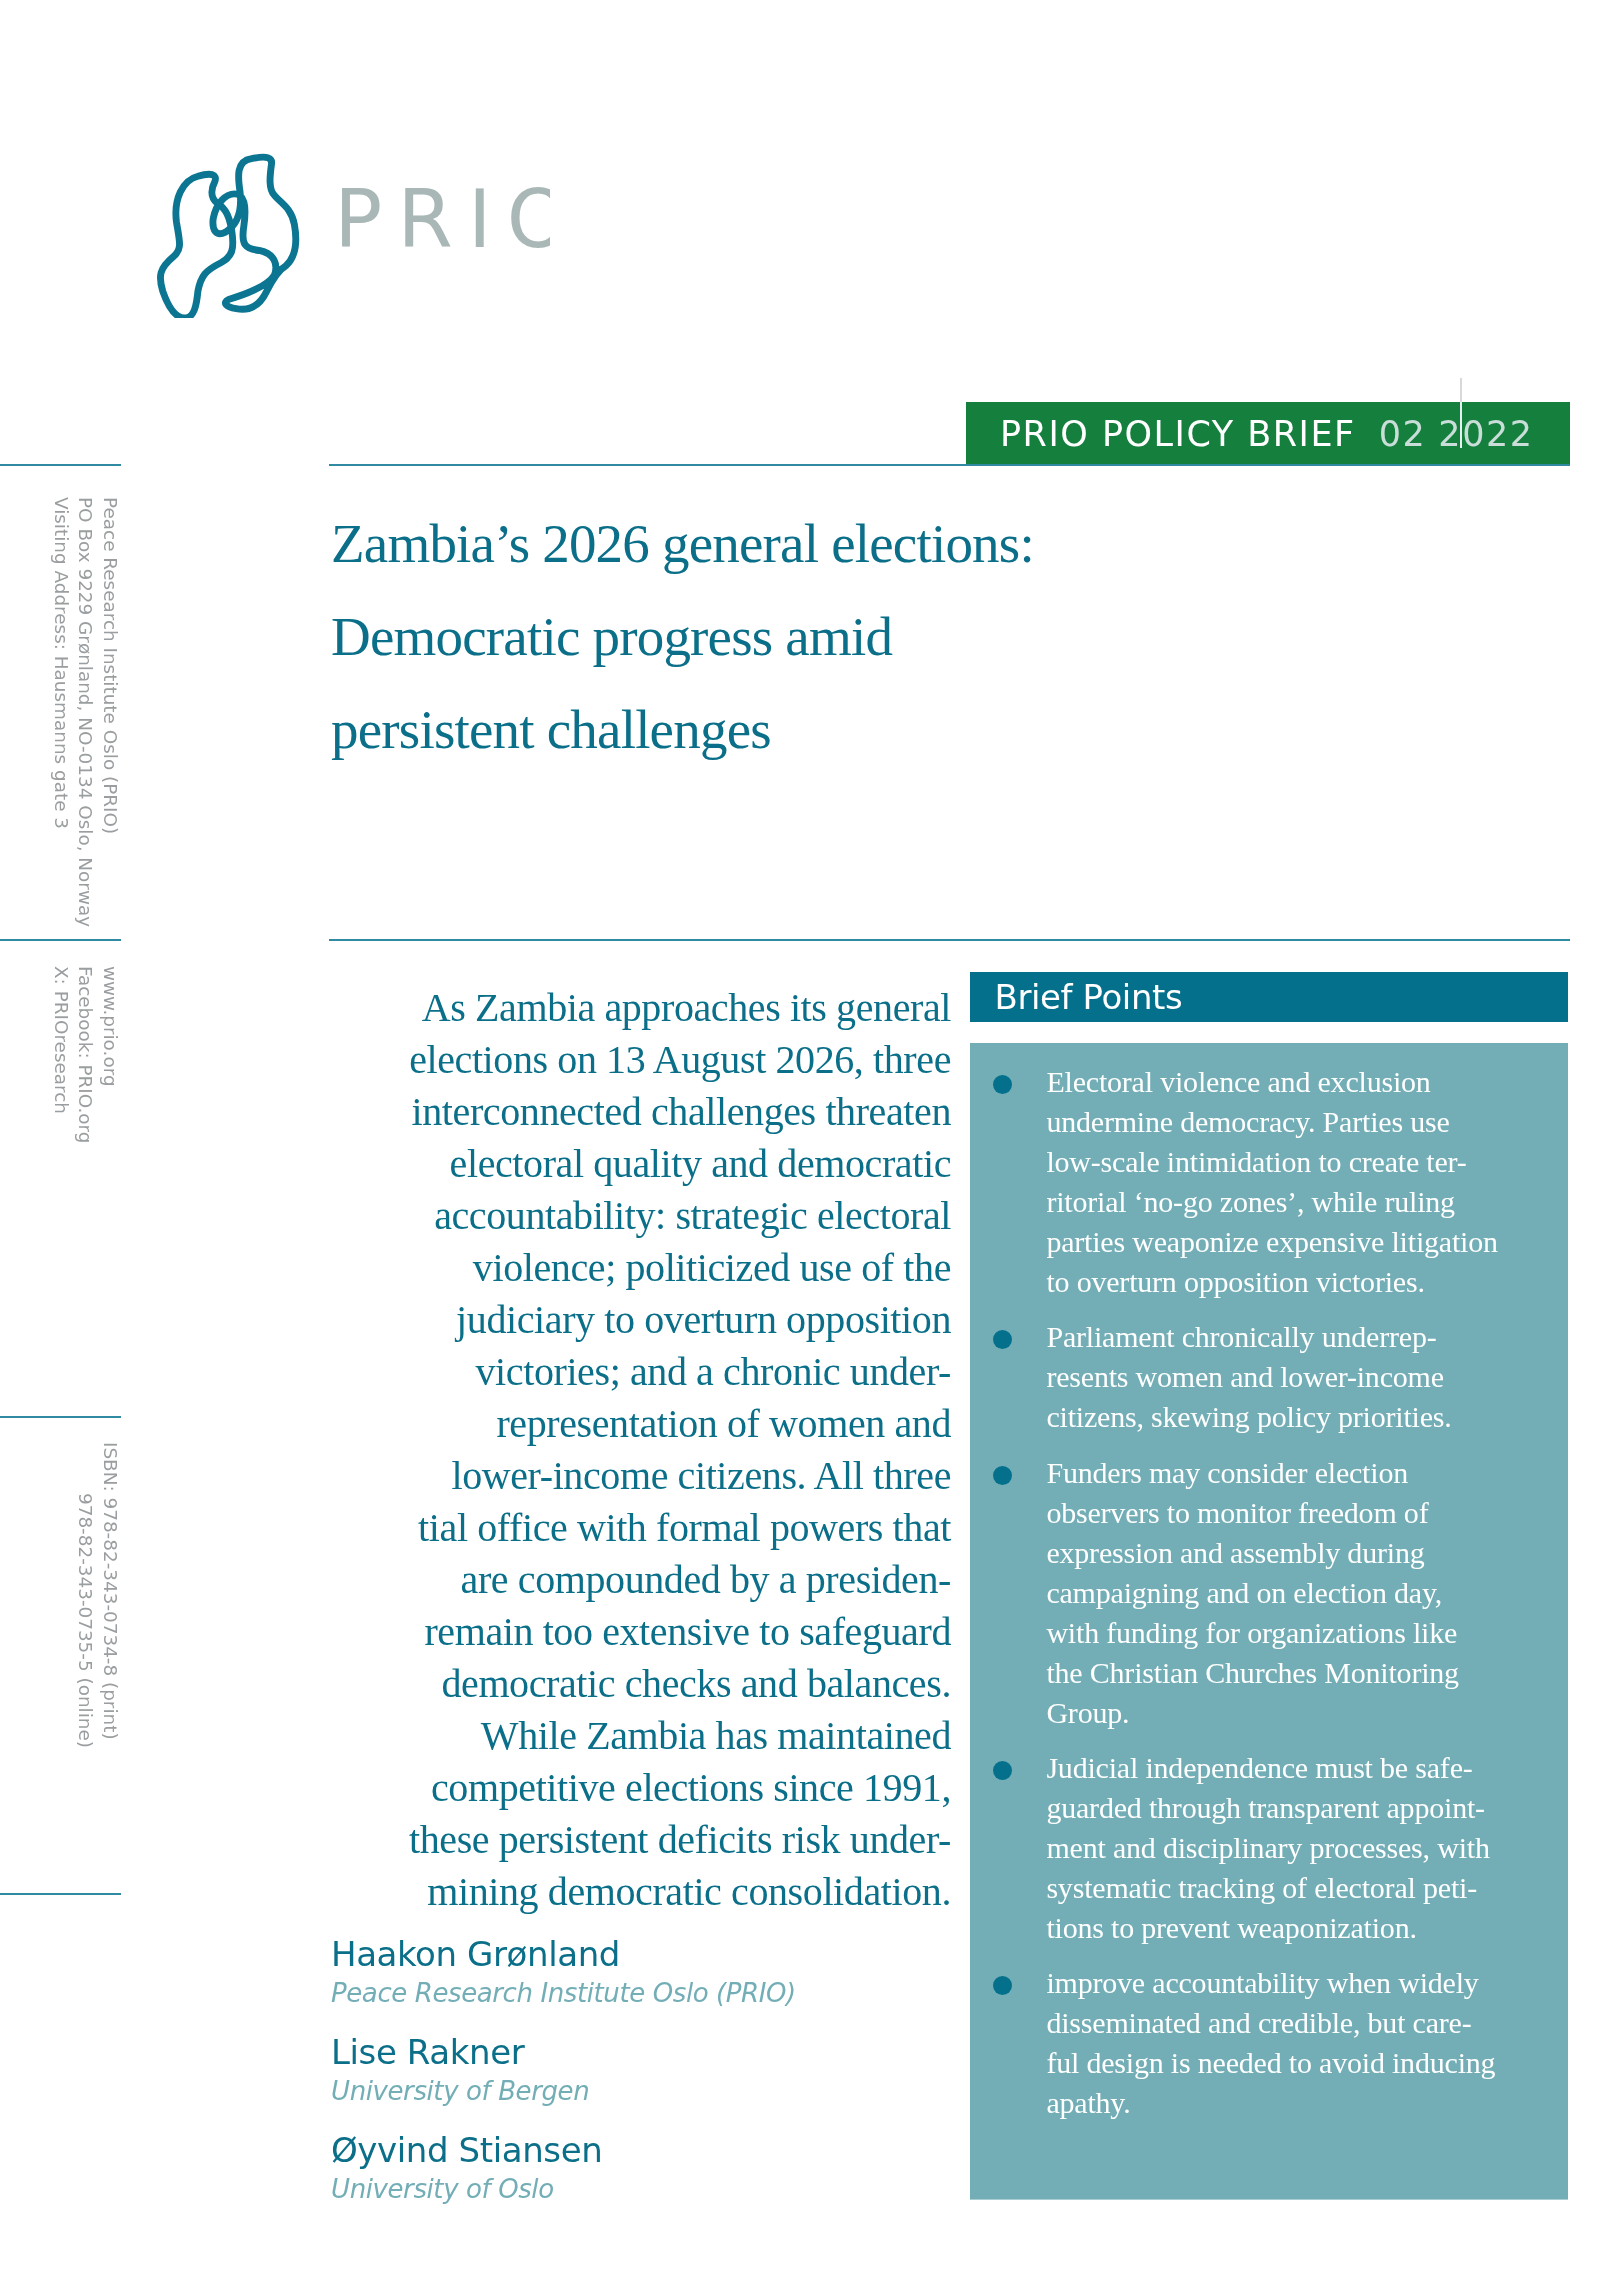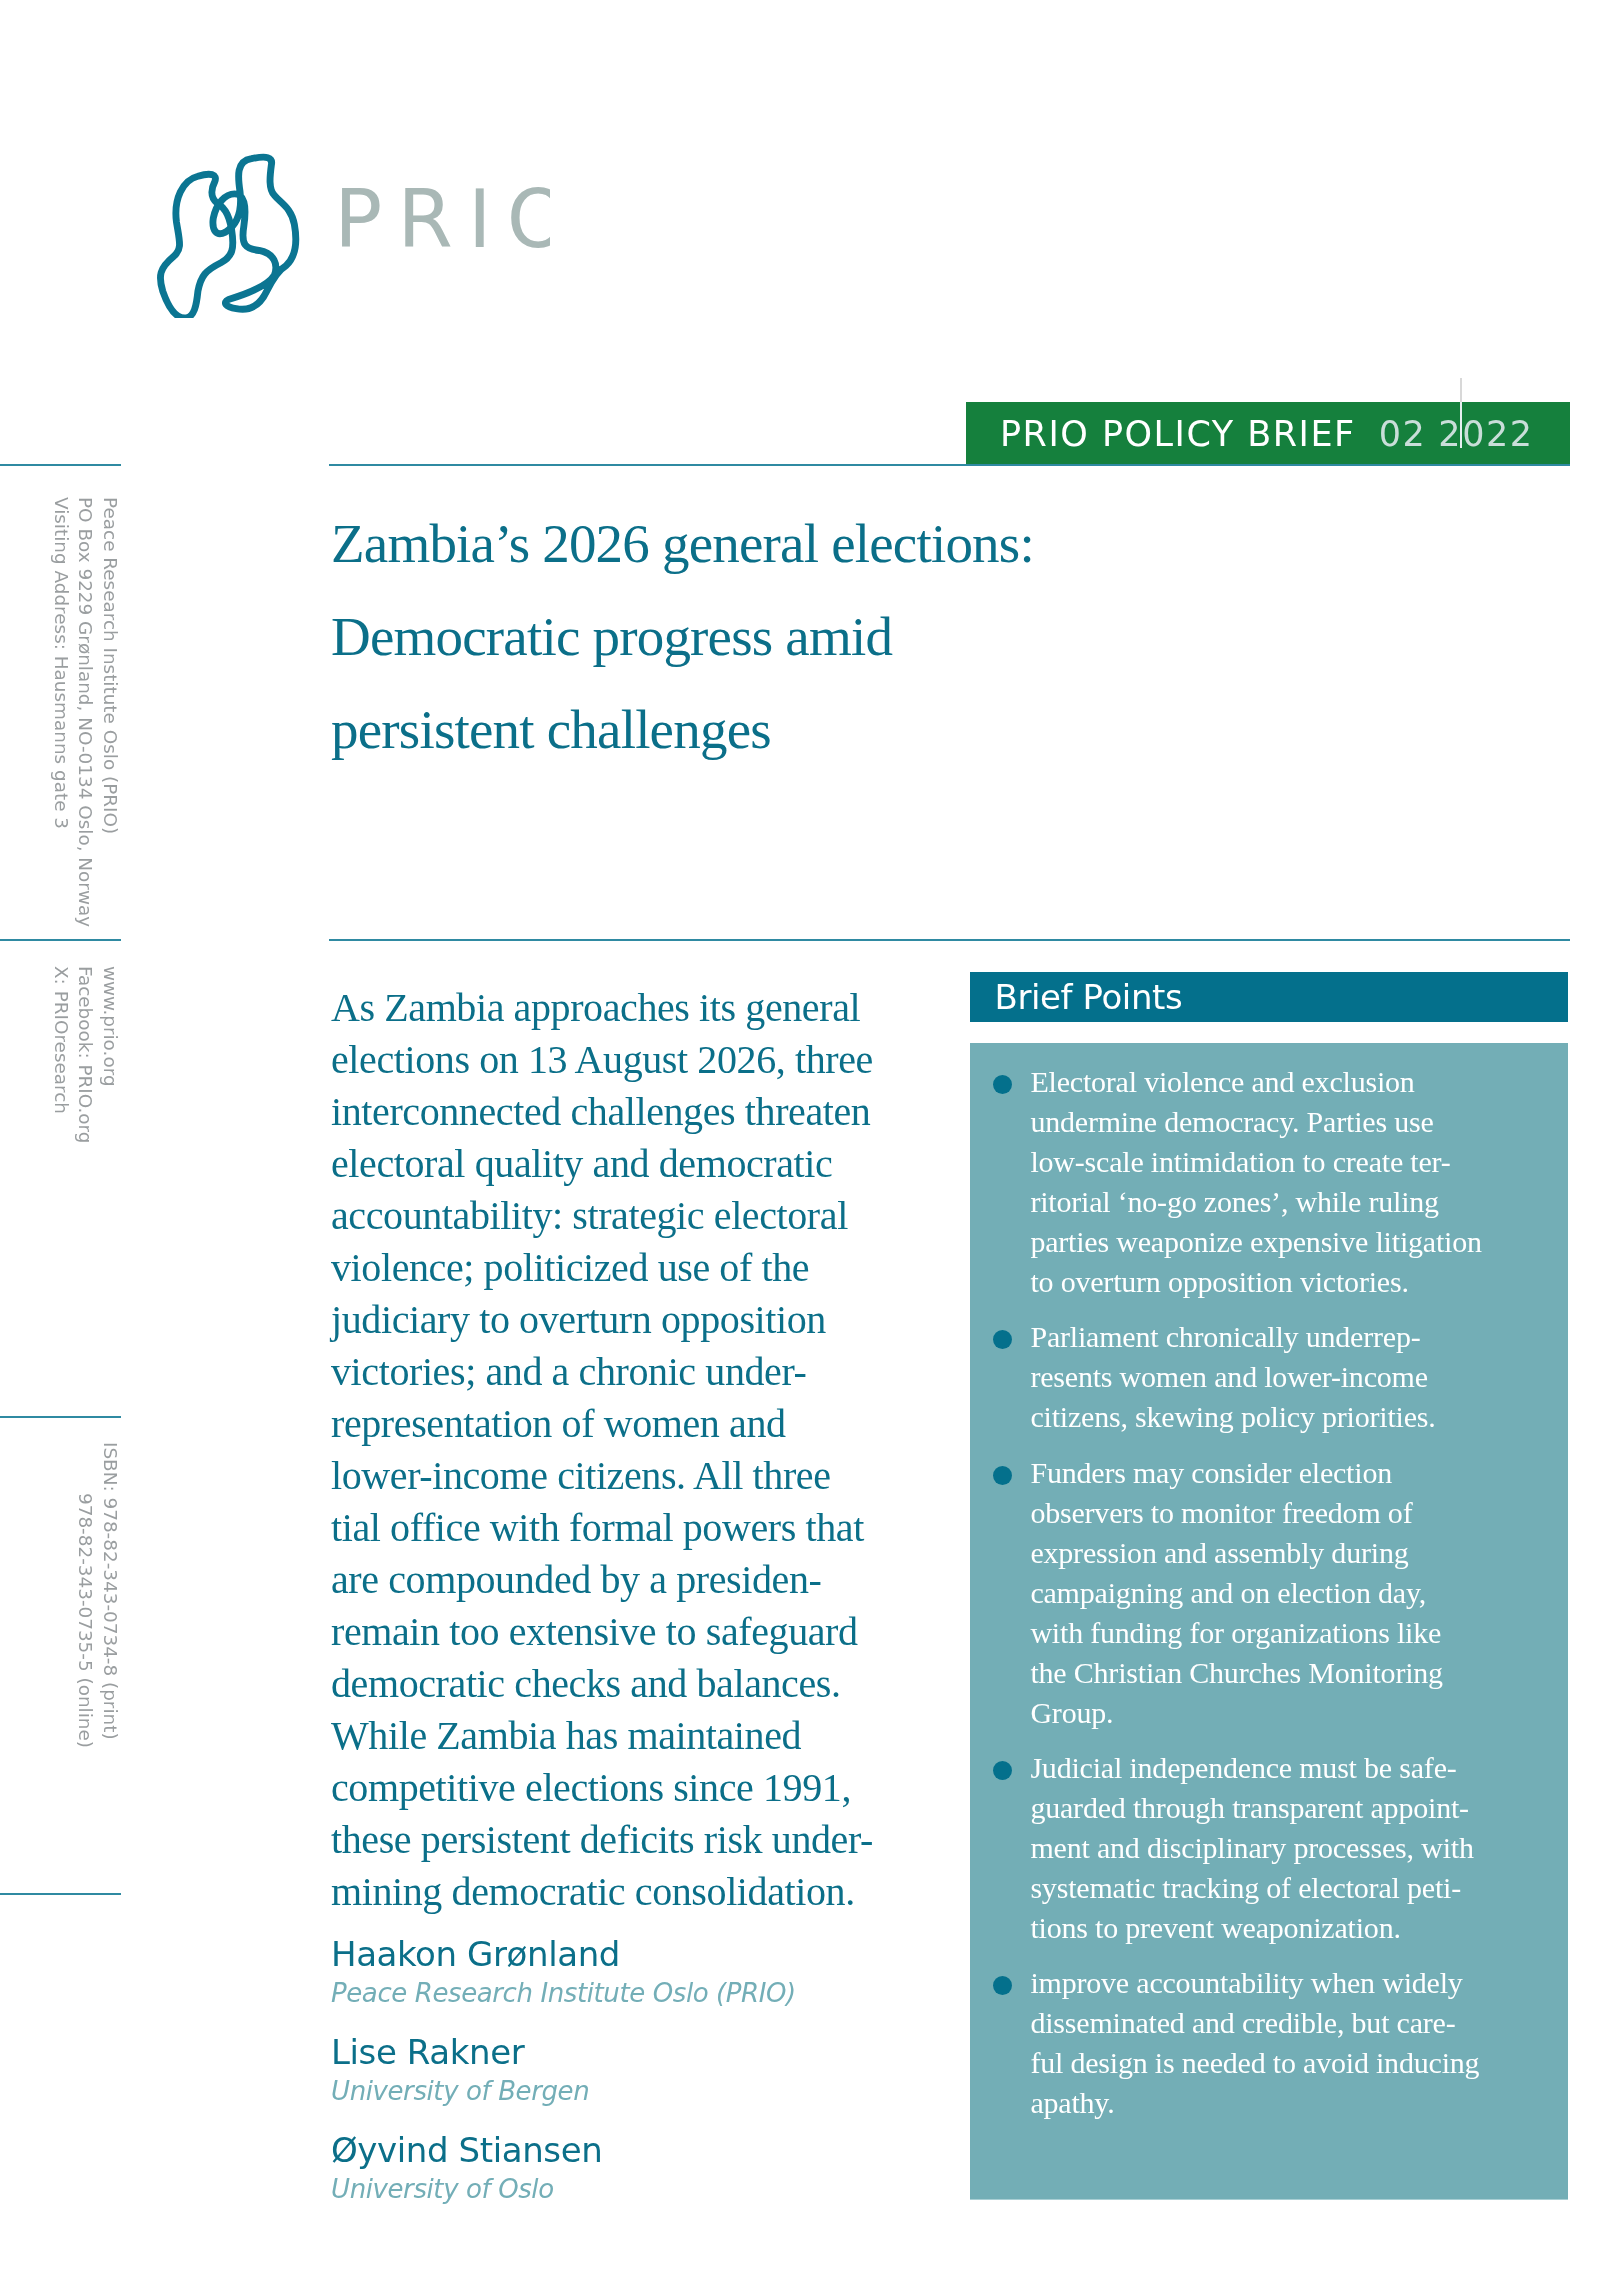--- a/index.html
+++ b/index.html
@@ -51,20 +51,21 @@
     font-family: "Liberation Serif", "DejaVu Serif", serif;
     letter-spacing: -0.8px;
   }
 
   
   .abstract {
     left: 331px; top: 982px; width: 620px;
     color: #0b6f89; font-size: 40px; line-height: 52px;
     font-family: "Liberation Serif", "DejaVu Serif", serif;
     letter-spacing: -0.4px;
+    text-align: right;
   }
   .abstract div { white-space: nowrap; }
 
   
   .authors { left: 331px; top: 1932px; width: 612px; }
   .author-name {
     font-family: "DejaVu Sans", sans-serif; color: #0b6f89;
     font-size: 34px; line-height: 44px; letter-spacing: -0.4px;
   }
   .author-aff {
@@ -78,21 +79,21 @@
     background: #04708c; color: #ffffff;
     font-family: "DejaVu Sans", sans-serif; font-size: 34px;
     display: flex; align-items: center; padding-left: 24.5px; letter-spacing: -0.4px;
   }
   .panel-body {
     left: 970px; top: 1043px; width: 598px; height: 1157px;
     background: #73aeb6;
     border-bottom: 1.5px solid #a9cfd4;
     padding: 19px 15.3px 0 23px;
   }
-  .point { display: flex; margin-bottom: 15.3px; }
+  .point { display: flex; margin-bottom: 15.3px; gap: 16px; }
   .bullet {
     width: 19px; height: 19px; border-radius: 50%; background: #04708c;
     margin-top: 13px; flex: 0 0 19px; margin-right: 18.4px;
   }
   .point-text {
     color: #ffffff; font-size: 30px; line-height: 40px;
     font-family: "Liberation Serif", "DejaVu Serif", serif;
     letter-spacing: -0.2px;
   }
   .point-text div { white-space: nowrap; }

